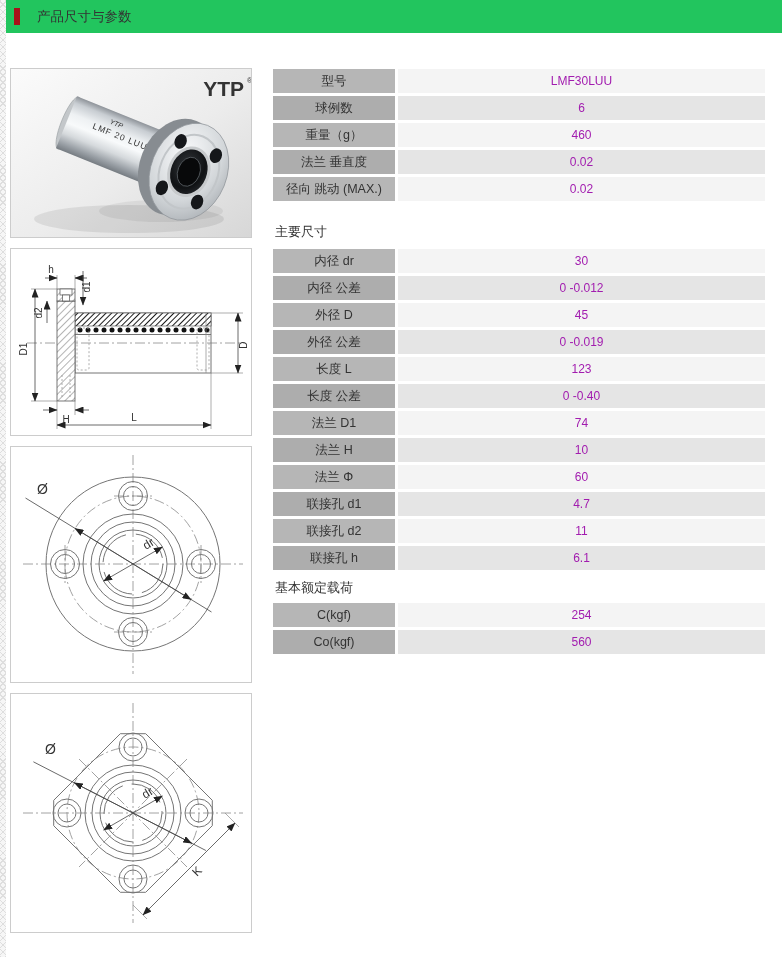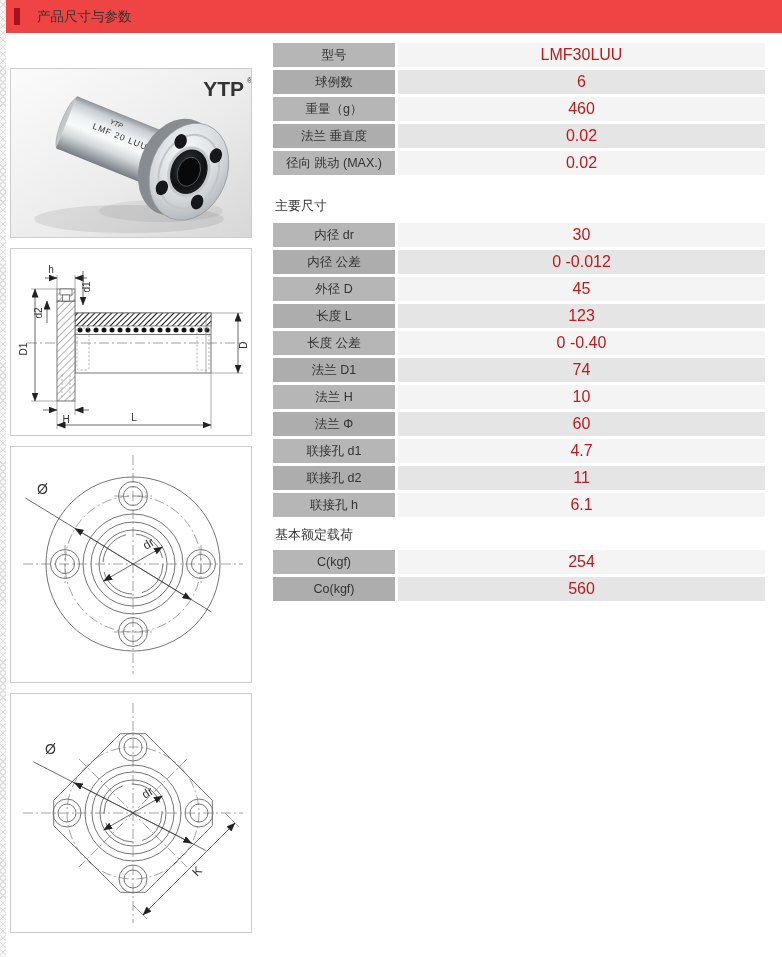--- a/index.html
+++ b/index.html
@@ -12,48 +12,48 @@
   
   .edge-pattern {
     position:absolute; left:0; top:0; width:6px; height:957px;
     background-color:#f6f6f6;
     background-image:
       repeating-linear-gradient(45deg,#dedede 0 1px,transparent 1px 5px),
       repeating-linear-gradient(-45deg,#dedede 0 1px,transparent 1px 5px);
   }
   .header-bar {
     position:absolute; left:6px; top:0; width:776px; height:33px;
-    background:#ef4444;
+    background:#22c55e;
   }
   .red-accent { position:absolute; left:8px; top:8px; width:6px; height:17px; background:#a8121a; }
   .header-title {
     position:absolute; left:31px; top:0; height:33px; line-height:33px;
     font-size:13.5px; color:#333;
   }
   .left-col { position:absolute; left:10px; top:68px; width:242px; }
   .panel {
     box-sizing:border-box; width:242px; margin-bottom:10px;
     background:#fff; border:1px solid #cccccc;
   }
   .panel svg { display:block; }
   #panel-photo   { height:170px; }
   #panel-section { height:188px; }
   #panel-round   { height:237px; }
   #panel-square  { height:240px; }
 
-  .right-col { position:absolute; left:273px; top:43px; width:492px; }
+  .right-col { position:absolute; left:273px; top:69px; width:492px; }
   .spec-table { width:492px; }
   .spec-row { display:flex; height:24px; margin-bottom:3px; }
   .spec-label {
     width:122px; display:flex; align-items:center; justify-content:center;
     font-size:12.5px; color:#333;
   }
   .spec-value {
     flex:1; margin-left:3px; display:flex; align-items:center; justify-content:center;
-    font-size:16px; color:#b91c1c;
+    font-size:12px; color:#a21caf;
   }
   .spec-row:nth-child(odd)  .spec-label { background:#b6b6b6; }
   .spec-row:nth-child(even) .spec-label { background:#adadad; }
   .spec-row:nth-child(odd)  .spec-value { background:#f4f4f4; }
   .spec-row:nth-child(even) .spec-value { background:#e5e5e5; }
 
   .section-title { font-size:13px; color:#333; }
   #title-dimensions { margin:22px 0 8px 2px; }
   #title-load { margin:9px 0 6px 2px; }
 
@@ -328,20 +328,24 @@
     </div>
     <div class="spec-row">
       <div class="spec-label">内径 公差</div>
       <div class="spec-value">0 -0.012</div>
     </div>
     <div class="spec-row">
       <div class="spec-label">外径 D</div>
       <div class="spec-value">45</div>
     </div>
     <div class="spec-row">
+      <div class="spec-label">外径 公差</div>
+      <div class="spec-value">0 -0.019</div>
+    </div>
+    <div class="spec-row">
       <div class="spec-label">长度 L</div>
       <div class="spec-value">123</div>
     </div>
     <div class="spec-row">
       <div class="spec-label">长度 公差</div>
       <div class="spec-value">0 -0.40</div>
     </div>
     <div class="spec-row">
       <div class="spec-label">法兰 D1</div>
       <div class="spec-value">74</div>

